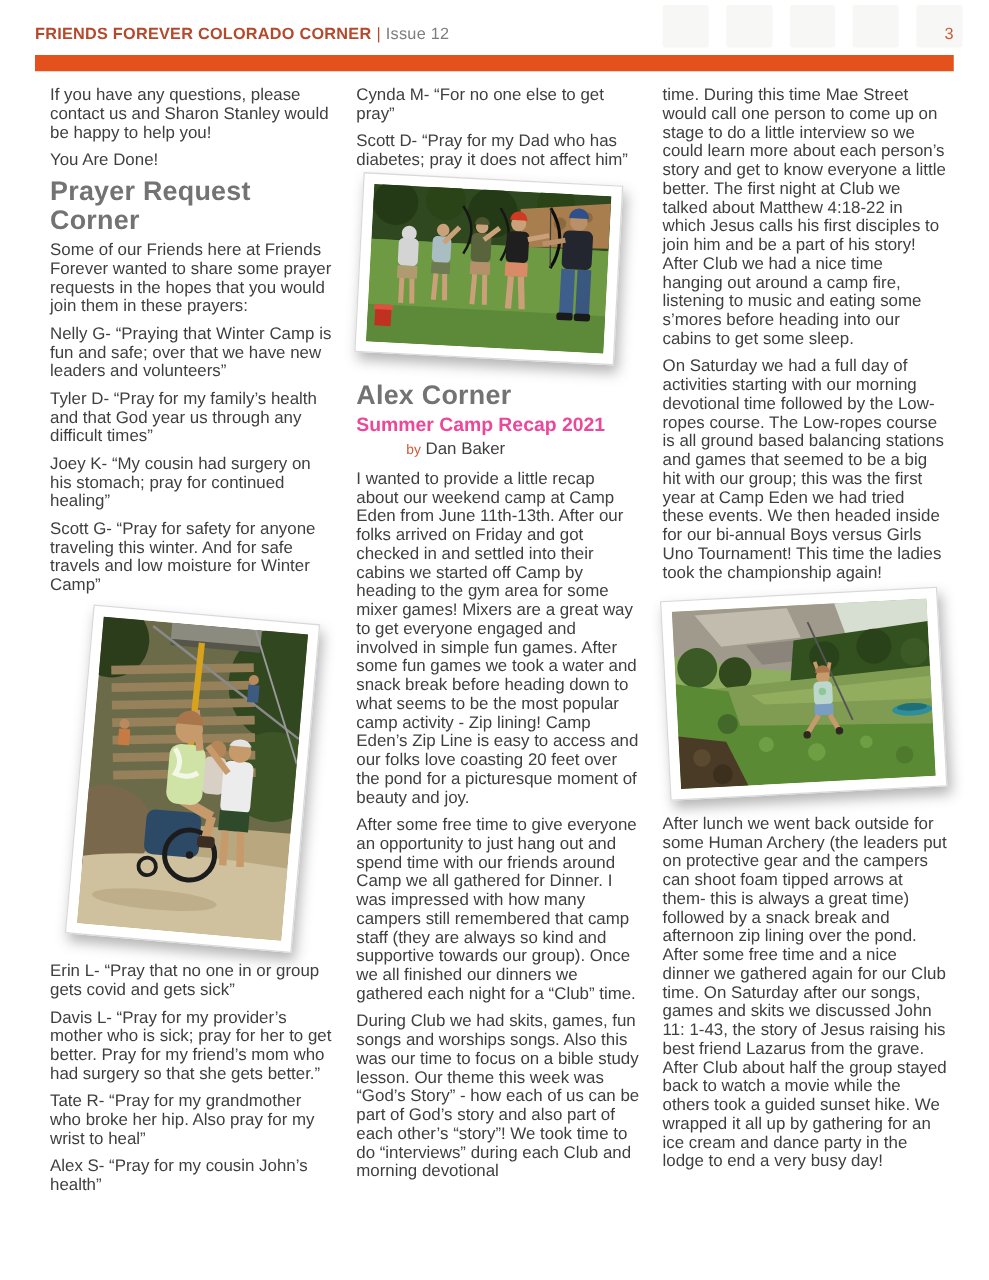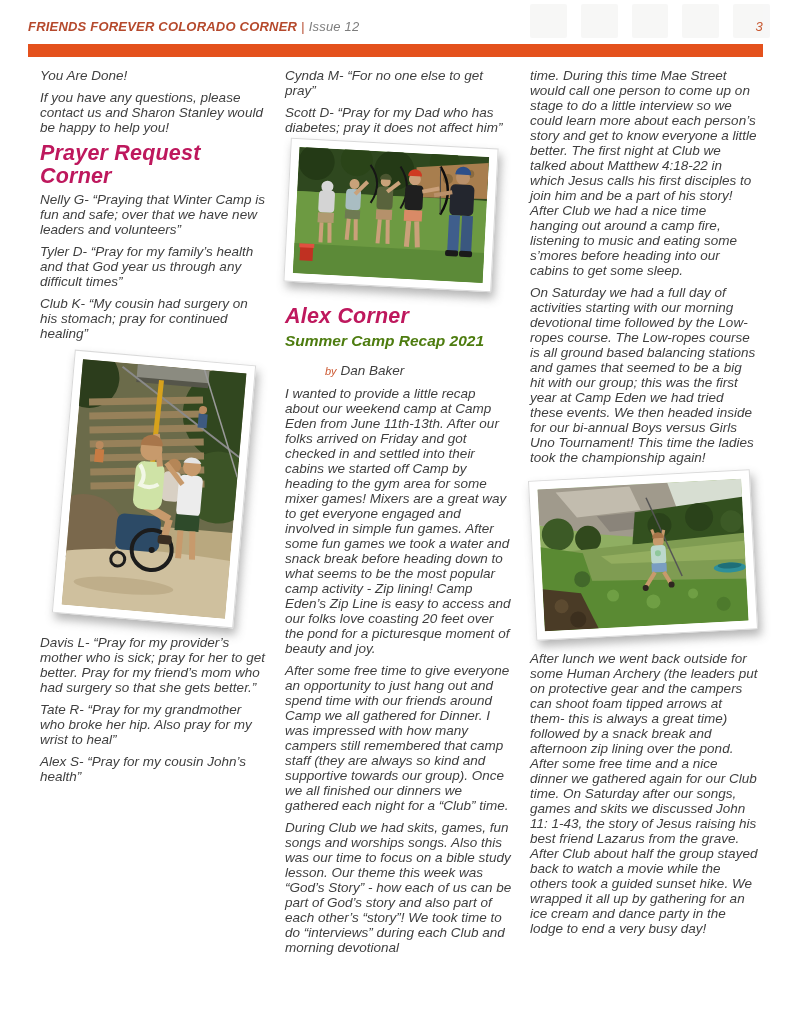--- a/index.html
+++ b/index.html
@@ -1,34 +1,34 @@
 <!DOCTYPE html>
 <html><head>
 <meta charset="utf-8">
 <style>
   html,body{margin:0;padding:0;background:#ffffff;}
   body{width:791px;height:1024px;font-family:"Liberation Sans",sans-serif;color:#3f3f3f;}
-  .page{position:relative;width:791px;height:1024px;background:#fff;overflow:hidden;font-style:italic;}
+  .page{position:relative;width:791px;height:1024px;background:#fff;overflow:hidden;}
 
   
   .masthead{position:absolute;top:19px;left:28px;right:28px;display:flex;justify-content:space-between;align-items:baseline;font-size:13px;font-weight:bold;letter-spacing:.2px;}
   .mast-title{color:#b5492c;}
   .mast-sep{color:#b5492c;font-weight:normal;padding:0 4px;}
   .mast-issue{color:#7d7d7d;font-weight:normal;}
   .mast-page{color:#c85a33;font-weight:normal;}
   .rule-bar{position:absolute;top:44px;left:28px;width:735px;height:13px;background:#e4511d;}
   .scan-artifacts{position:absolute;top:4px;left:530px;width:240px;height:34px;display:flex;gap:14px;opacity:.55;}
   .scan-artifacts span{flex:1;background:#f1f1f0;border-radius:2px;}
 
   
   .content{position:absolute;top:68px;left:40px;display:flex;gap:17px;}
   .col{width:228px;font-size:13.5px;line-height:15px;}
   .col p{margin:0 0 7px 0;}
-  h1.section{font-size:21.5px;line-height:23px;color:#be185d;font-weight:bold;margin:3px 0 4px 0;letter-spacing:.2px;}
-  h2.sub{font-size:15.5px;line-height:17px;color:#4d7c0f;font-weight:bold;margin:0 0 14px 0;}
+  h1.section{font-size:21.5px;line-height:23px;color:#737373;font-weight:bold;margin:3px 0 4px 0;letter-spacing:.2px;}
+  h2.sub{font-size:15.5px;line-height:17px;color:#ec4899;font-weight:bold;margin:0 0 2px 0;}
   .byline{margin:0 0 8px 0;padding-left:40px;}
   .byline .by{color:#cd5a33;font-size:11px;}
   .byline .author{color:#3f3f3f;font-size:13.5px;}
 
   
   .photo{background:#fff;padding:8px;border:1px solid #d9d9d9;box-shadow:3px 6px 10px rgba(90,90,90,.45);}
   .photo svg{display:block;}
   .photo1{width:164px;margin:16px auto 14px auto;transform:rotate(5deg);}
   .photo2{width:190px;margin:8px 0 18px 2px;transform:rotate(3deg);}
   .photo3{width:204px;margin:10px 0 16px 2px;transform:rotate(-3deg);}
@@ -50,26 +50,28 @@
     <div>
       <span class="mast-title">FRIENDS FOREVER COLORADO CORNER</span><span class="mast-sep">|</span><span class="mast-issue">Issue 12</span>
     </div>
     <span class="mast-page">3</span>
   </div>
   <div class="rule-bar"></div>
 
   <div class="content">
 
     <div class="col">
+      <p>If you have any questions, please contact us and Sharon Stanley would be happy to help you!</p>
       <p>You Are Done!</p>
-      <p>If you have any questions, please contact us and Sharon Stanley would be happy to help you!</p>
       <h1 class="section">Prayer Request Corner</h1>
+      <p>Some of our Friends here at Friends Forever wanted to share some prayer requests in the hopes that you would join them in these prayers:</p>
       <p>Nelly G- “Praying that Winter Camp is fun and safe; over that we have new leaders and volunteers”</p>
       <p>Tyler D- “Pray for my family’s health and that God year us through any difficult times”</p>
-      <p>Club K- “My cousin had surgery on his stomach; pray for continued healing”</p>
+      <p>Joey K- “My cousin had surgery on his stomach; pray for continued healing”</p>
+      <p>Scott G- “Pray for safety for anyone traveling this winter. And for safe travels and low moisture for Winter Camp”</p>
 
       <figure class="photo photo1" aria-label="tilted snapshot of a camper ziplining from a wheelchair with helpers behind on a log terrace">
         <svg width="164" height="246" viewBox="0 0 164 246" xmlns="http://www.w3.org/2000/svg">
           <rect width="164" height="246" fill="#b9a87f"></rect>
           <rect width="164" height="160" fill="#6b6b4a"></rect>
           <circle cx="152" cy="42" r="48" fill="#31471f"></circle>
           <circle cx="146" cy="116" r="36" fill="#3c5426"></circle>
           <circle cx="8" cy="18" r="30" fill="#2c3d1c"></circle>
           <g transform="rotate(-6 70 80)" stroke="#97815a" stroke-width="7">
             <line x1="14" y1="36" x2="128" y2="36"></line>
@@ -109,20 +111,21 @@
           <line x1="100" y1="152" x2="96" y2="172" stroke="#c79a6c" stroke-width="7"></line>
           <rect x="90" y="168" width="14" height="9" rx="3" fill="#3a2e22"></rect>
           <rect x="62" y="96" width="29" height="48" rx="9" fill="#cfe3a6"></rect>
           <path d="M66,100 q8,10 2,20 q10,4 18,-2" stroke="#f2f7e6" stroke-width="4" fill="none"></path>
           <line x1="86" y1="100" x2="80" y2="68" stroke="#c79a6c" stroke-width="6"></line>
           <circle cx="76" cy="84" r="11" fill="#c79a6c"></circle>
           <path d="M65,80 A11 11 0 0 1 87,80 Z" fill="#a8764a"></path>
         </svg>
       </figure>
 
+      <p>Erin L- “Pray that no one in or group gets covid and gets sick”</p>
       <p>Davis L- “Pray for my provider’s mother who is sick; pray for her to get better. Pray for my friend’s mom who had surgery so that she gets better.”</p>
       <p>Tate R- “Pray for my grandmother who broke her hip. Also pray for my wrist to heal”</p>
       <p>Alex S- “Pray for my cousin John’s health”</p>
     </div>
 
     <div class="col">
       <p>Cynda M- “For no one else to get pray”</p>
       <p>Scott D- “Pray for my Dad who has diabetes; pray it does not affect him”</p>
 
       <figure class="photo photo2" aria-label="tilted snapshot of campers lined up outdoors drawing archery bows">

